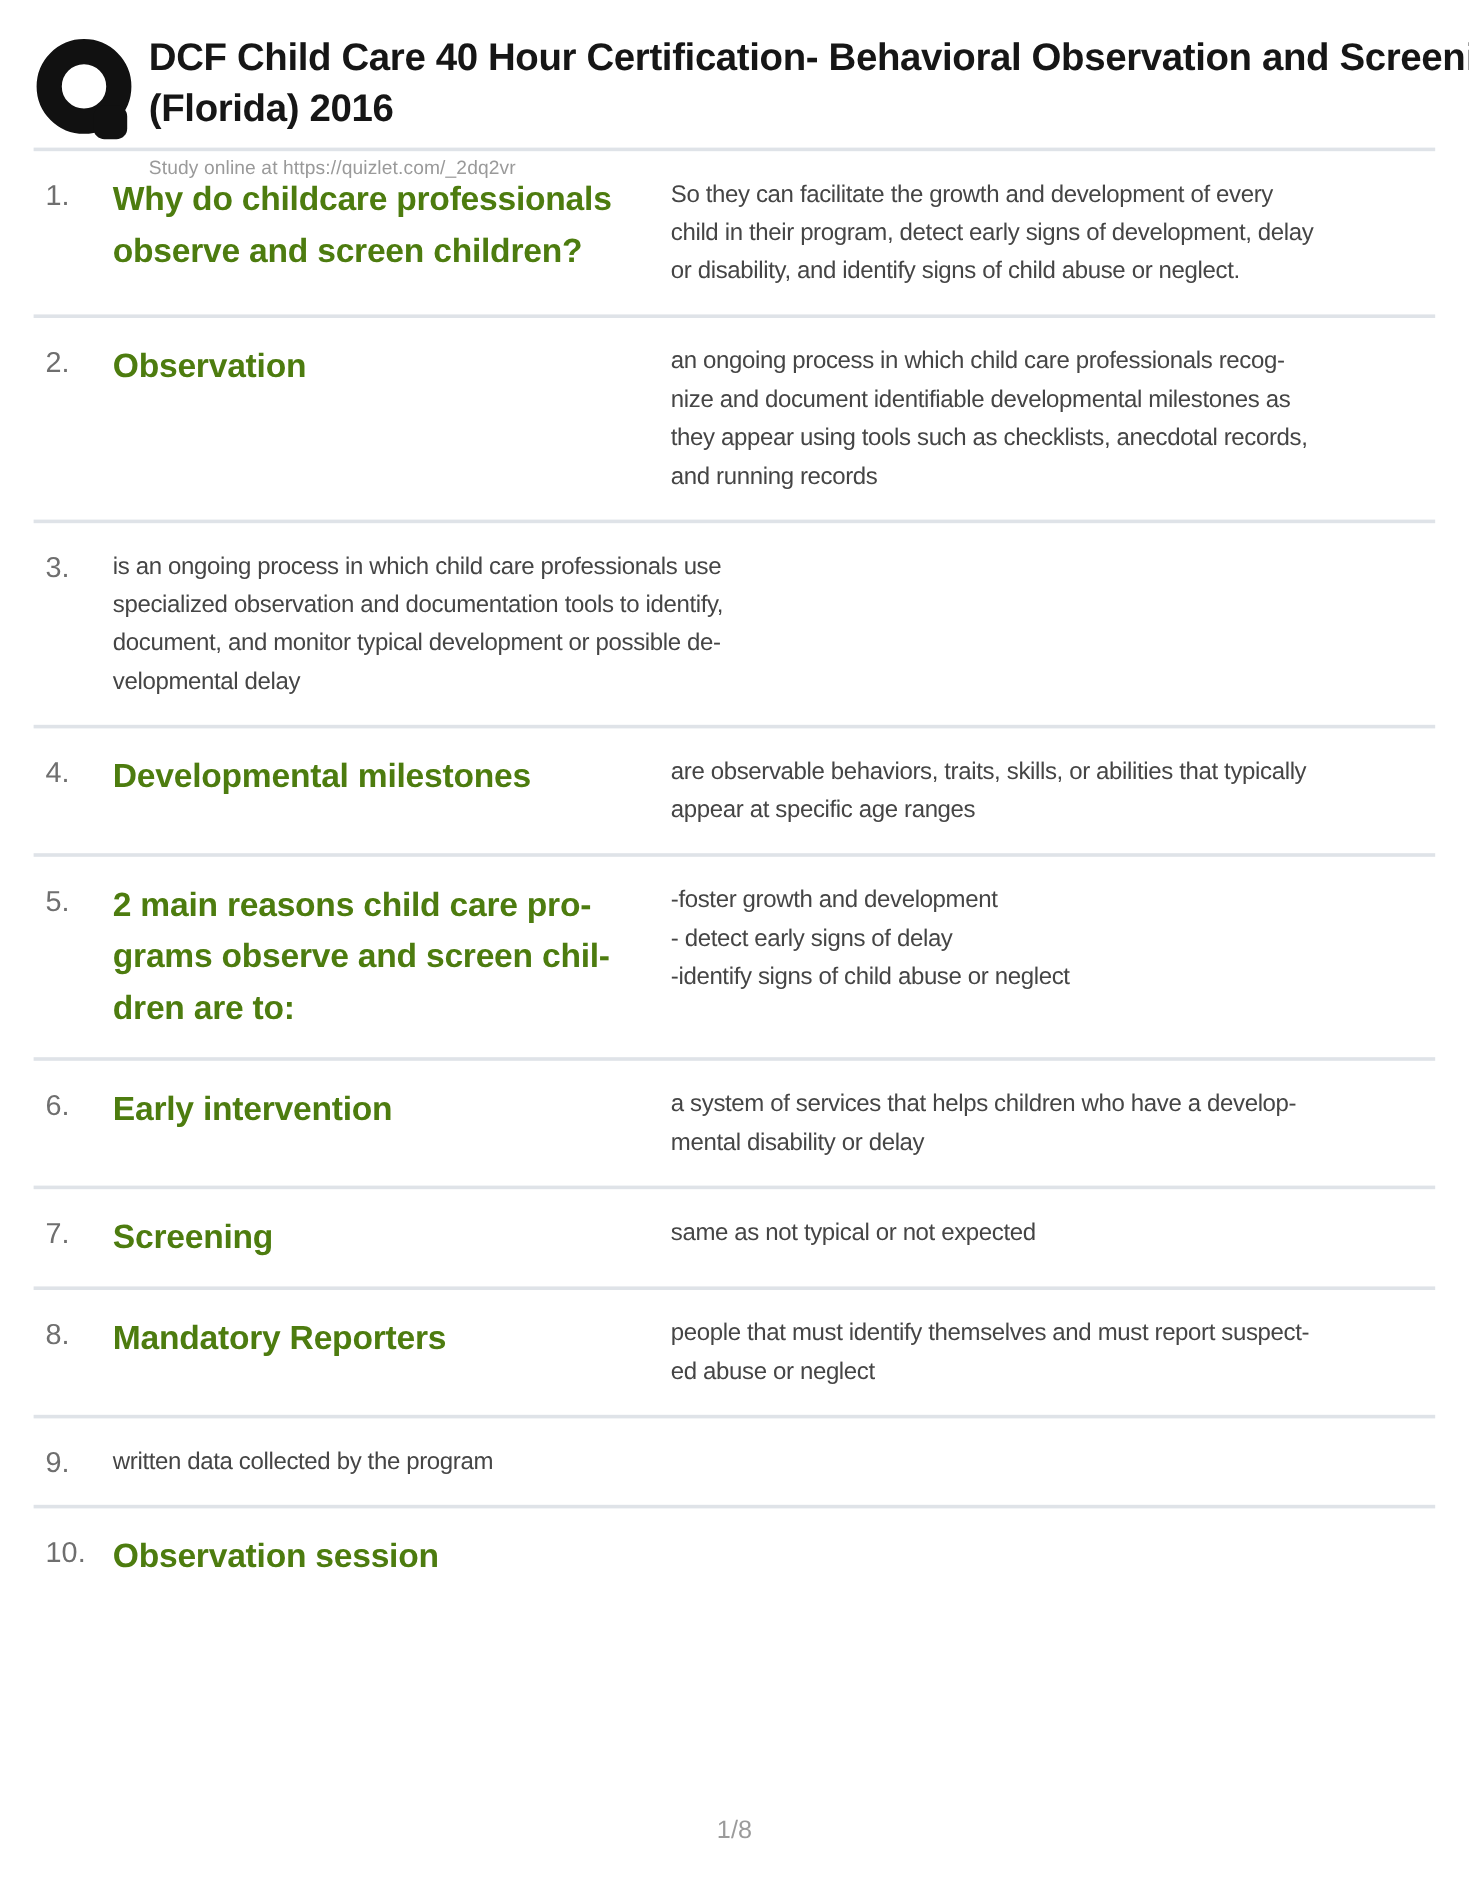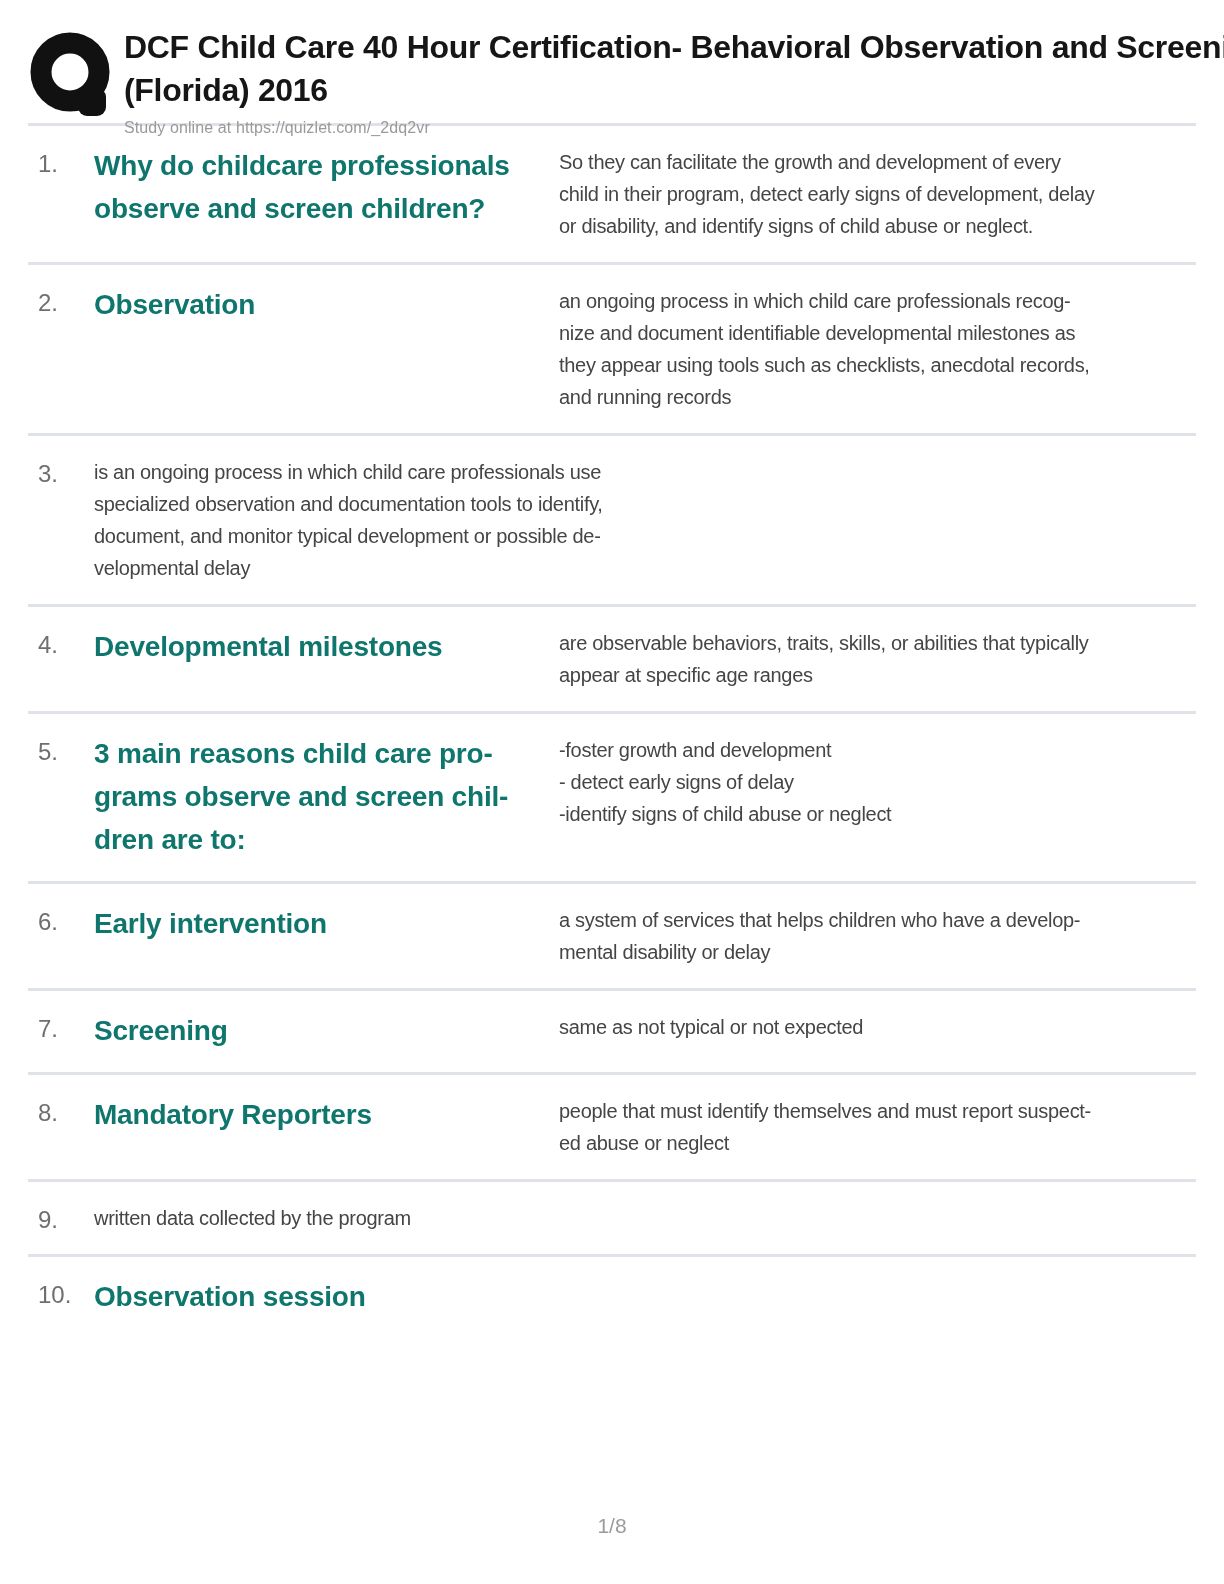--- a/index.html
+++ b/index.html
@@ -33,21 +33,21 @@
   }
   .title {
     font-size: 32px;
     line-height: 43px;
     font-weight: 600;
     letter-spacing: -0.3px;
     color: #161616;
     white-space: pre;
   }
   .subtitle {
-    margin-top: 7px;
+    margin-top: 20px;
     font-size: 16px;
     font-weight: 300;
     color: #9a9a9a;
     letter-spacing: 0.1px;
     white-space: pre;
   }
   .cards {
     margin: 0 28px;
     border-top: 3px solid #dfe3e8;
   }
@@ -66,21 +66,21 @@
     font-weight: 300;
     color: #6f6f6f;
   }
   .card-term {
     flex: 0 0 465px;
     box-sizing: border-box;
     font-size: 28px;
     line-height: 43px;
     font-weight: 600;
     letter-spacing: -0.2px;
-    color: #0f766e;
+    color: #4d7c0f;
     white-space: pre;
   }
   .card-definition {
     flex: 1 1 auto;
     font-size: 20px;
     line-height: 32px;
     font-weight: 300;
     letter-spacing: -0.3px;
     color: #454545;
     white-space: pre;
@@ -146,21 +146,21 @@
 
     <div class="card">
       <div class="card-number">4.</div>
       <div class="card-term">Developmental milestones</div>
       <div class="card-definition">are observable behaviors, traits, skills, or abilities that typically
 appear at specific age ranges</div>
     </div>
 
     <div class="card">
       <div class="card-number">5.</div>
-      <div class="card-term">3 main reasons child care pro-
+      <div class="card-term">2 main reasons child care pro-
 grams observe and screen chil-
 dren are to:</div>
       <div class="card-definition">-foster growth and development
 - detect early signs of delay
 -identify signs of child abuse or neglect</div>
     </div>
 
     <div class="card">
       <div class="card-number">6.</div>
       <div class="card-term">Early intervention</div>

